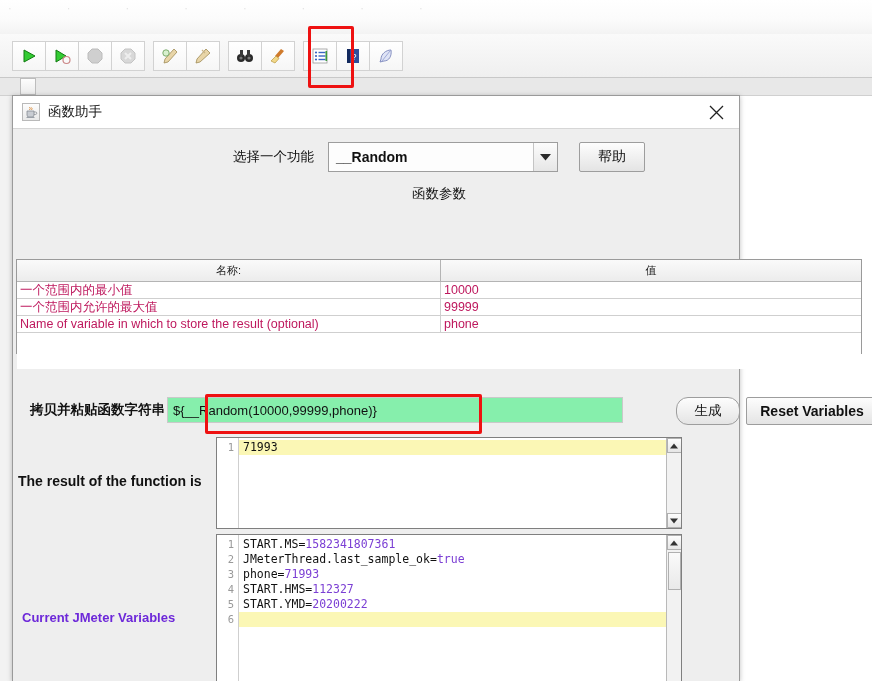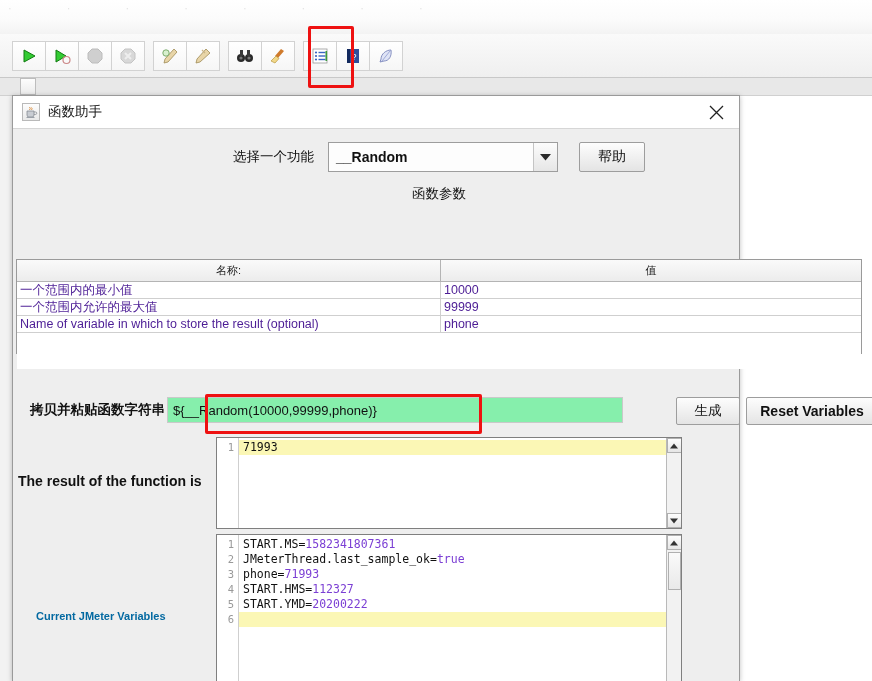--- a/index.html
+++ b/index.html
@@ -147,21 +147,21 @@
     border-bottom: 1px solid #b4b4b4;
   }
   .th {
     font-size: 11px; color: #222;
     display: flex; align-items: center; justify-content: center;
   }
   .th.name { width: 424px; border-right: 1px solid #b4b4b4; }
   .th.value { flex: 1; }
   .trow { display: flex; height: 17px; border-bottom: 1px solid #cfcfcf; }
   .td {
-    font-size: 12.5px; color: #4c1d95;
+    font-size: 12.5px; color: #be185d;
     display: flex; align-items: center;
     padding-left: 3px; overflow: hidden; white-space: nowrap;
   }
   .td.name { width: 424px; border-right: 1px solid #cfcfcf; }
   .td.value { flex: 1; }
   #params-table-filler { background: #ffffff; }
 
   
   #fnstring-row {
     position: absolute; left: 17px; top: 265px; width: 846px; height: 32px;
@@ -179,21 +179,21 @@
   }
   #fnstring-highlight {
     position: absolute; left: 175px; top: 0px;
     width: 277px; height: 40px;
     border: 3px solid #ee1111; border-radius: 2px;
     pointer-events: none; z-index: 25;
   }
   #generate-button {
     position: absolute; left: 646px; top: 3px;
     width: 64px; height: 28px;
-    border: 1px solid #9d9d9d; border-radius: 2px;
+    border: 1px solid #9d9d9d; border-radius: 12px;
     background: linear-gradient(#fdfdfd,#e4e4e4);
     display: flex; align-items: center; justify-content: center;
     font-size: 13.5px; color: #111; white-space: nowrap;
   }
   #reset-button {
     position: absolute; left: 716px; top: 3px;
     width: 132px; height: 28px;
     border: 1px solid #9d9d9d; border-radius: 2px;
     background: linear-gradient(#fdfdfd,#e4e4e4);
     display: flex; align-items: center; justify-content: center;
@@ -250,22 +250,22 @@
   .vscroll .thumb {
     position: absolute; left: 1px; top: 2px; width: 13px; height: 38px;
     background: linear-gradient(#fafafa,#e9e9e9); border: 1px solid #b0b0b0;
   }
 
   
   #vars-row {
     position: absolute; left: 0px; top: 405px; width: 852px; height: 170px;
   }
   #vars-label {
-    position: absolute; left: 23px; top: 76px;
-    width: 200px; font-size: 11px; font-weight: bold; color: #0369a1;
+    position: absolute; left: 9px; top: 76px;
+    width: 200px; font-size: 13px; font-weight: bold; color: #6d28d9;
   }
   #vars-pane { left: 203px; top: 0px; width: 466px; height: 170px; }
 </style>
 </head>
 <body>
 
 <div id="app-bg">
 
   <div id="menubar-strip">
     <div id="menubar-ghost">· · · · · · · ·</div>

